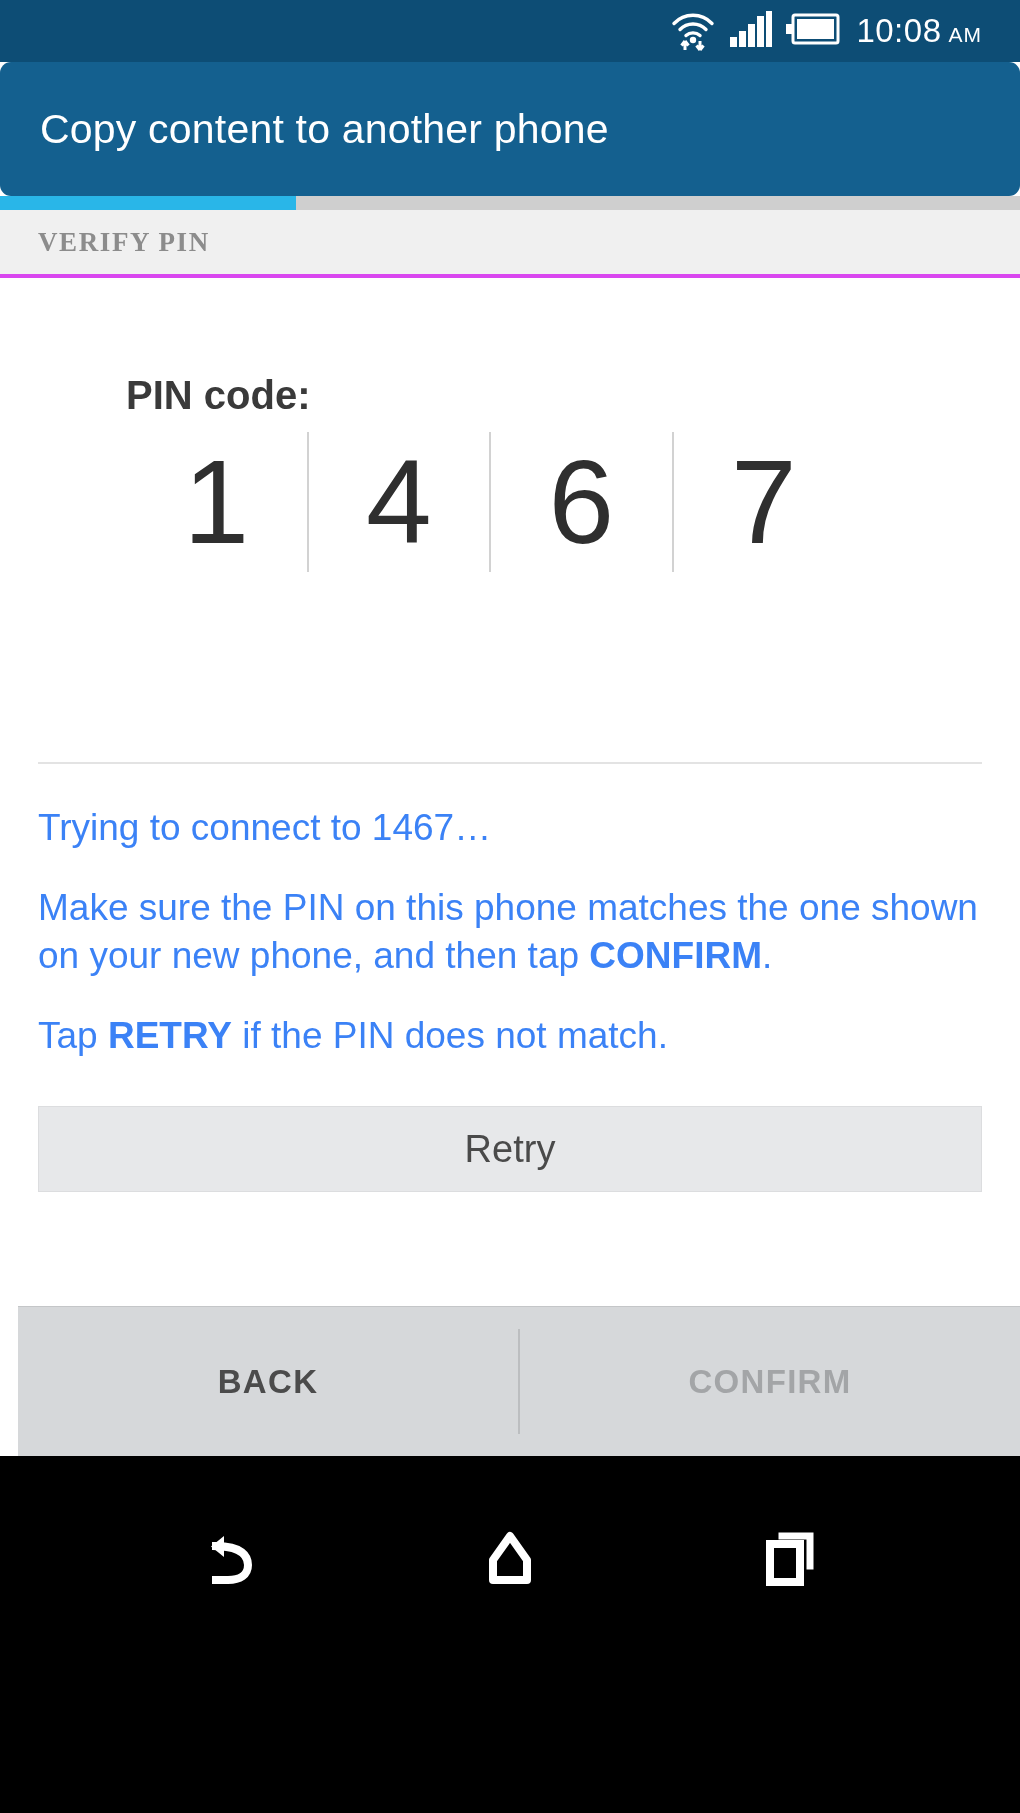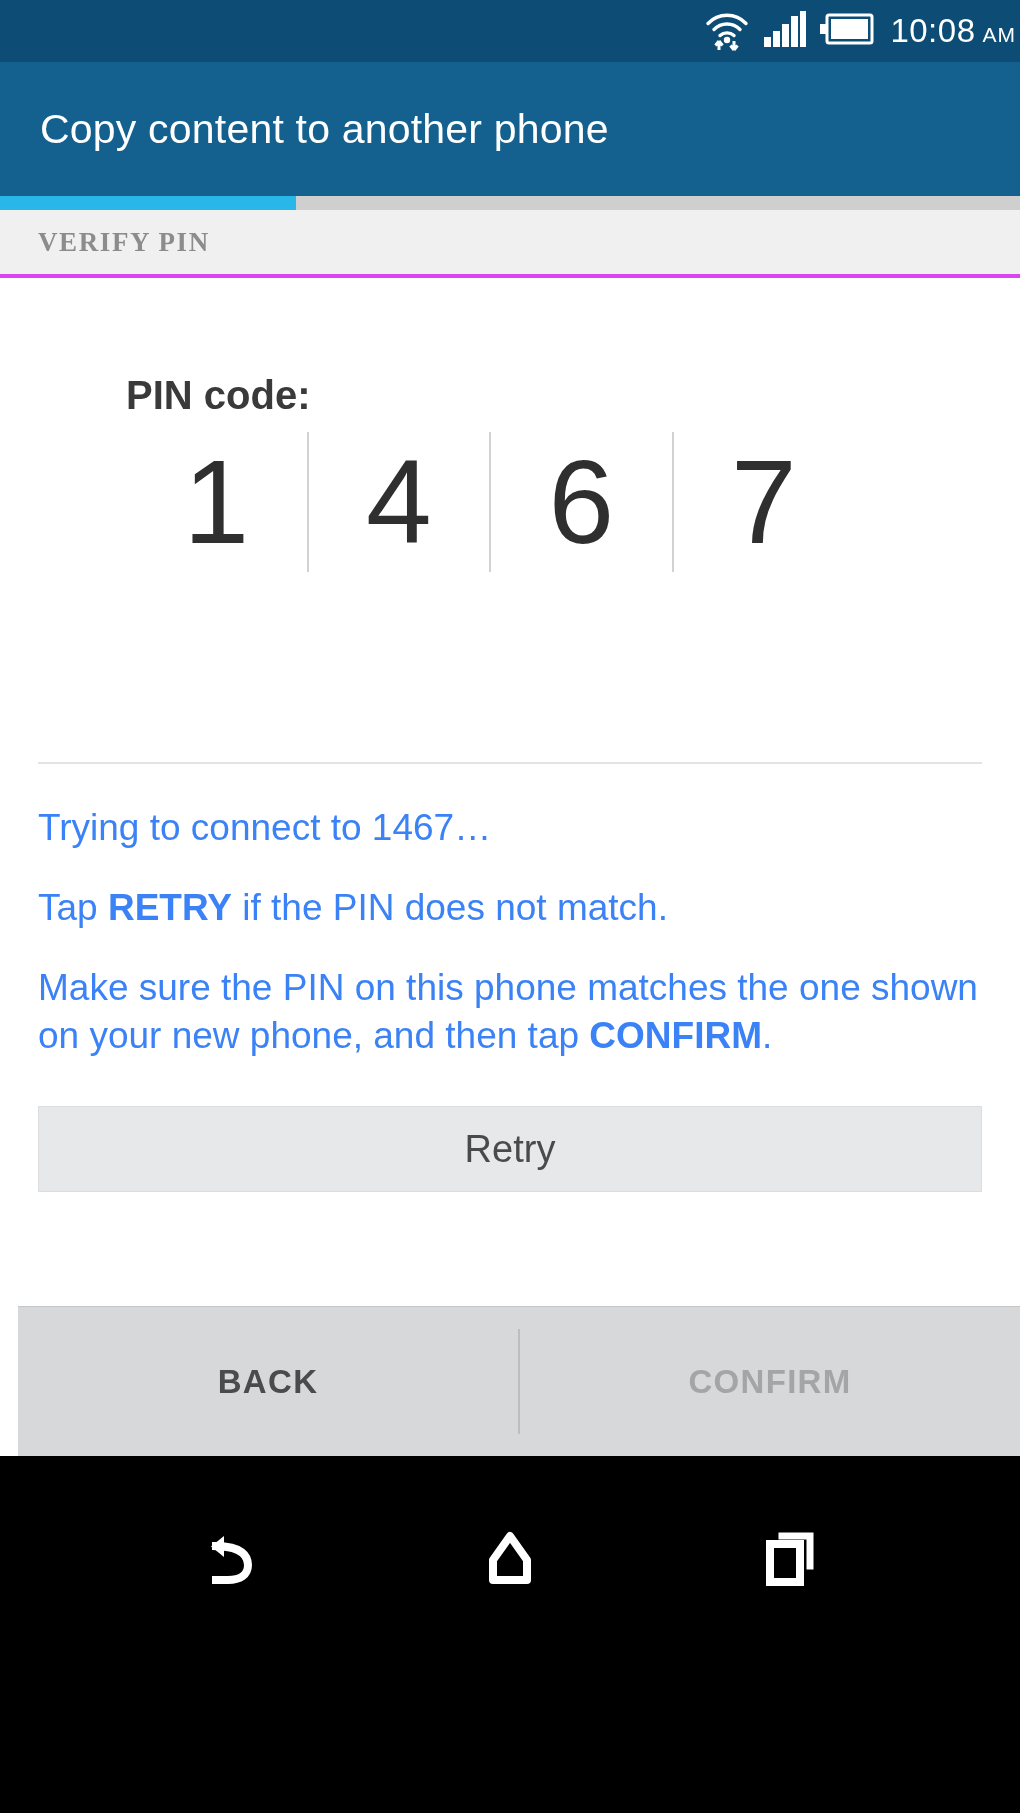--- a/index.html
+++ b/index.html
@@ -7,33 +7,33 @@
     width:1020px;height:1813px;
     background:#ffffff;
     font-family:"Liberation Sans","DejaVu Sans",sans-serif;
     overflow:hidden;
     position:relative;
   }
   
   .statusbar{
     height:62px;background:#0d4d75;
     display:flex;align-items:center;justify-content:flex-end;
-    padding-right:4px;box-sizing:border-box;
+    padding-right:38px;box-sizing:border-box;
   }
   .sb-icons{display:flex;align-items:center;gap:14px;}
   .sb-time{
     color:#ffffff;font-size:33px;letter-spacing:.5px;
     margin-left:16px;display:flex;align-items:baseline;gap:7px;
   }
   .sb-time .ampm{font-size:21px;letter-spacing:1px;}
   
   .actionbar{
     height:134px;background:#14608f;
     display:flex;align-items:center;
-    padding-left:40px;box-sizing:border-box;
+    padding-left:40px;box-sizing:border-box;border-radius:11px;
   }
   .actionbar .title{
     color:#ffffff;font-size:41px;font-weight:400;letter-spacing:.2px;
   }
   
   .progress{height:14px;background:#cfcfcf;position:relative;}
   .progress .fill{
     position:absolute;left:0;top:0;bottom:0;width:28.7%;
     background:#29b6e8;
   }
@@ -174,23 +174,23 @@
     <div class="pin-cell">1</div>
     <div class="pin-cell">4</div>
     <div class="pin-cell">6</div>
     <div class="pin-cell">7</div>
   </div>
 
   <div class="divider"></div>
 
   <p class="para first">Trying to connect to 1467…</p>
 
+  <p class="para"><span>Make sure the PIN on this phone matches the one shown on your new phone, and then tap </span><b>CONFIRM</b><span>.</span></p>
+
   <p class="para"><span>Tap </span><b>RETRY</b><span> if the PIN does not match.</span></p>
-
-  <p class="para"><span>Make sure the PIN on this phone matches the one shown on your new phone, and then tap </span><b>CONFIRM</b><span>.</span></p>
 
   <div class="retry-btn">Retry</div>
 
 </div>
 
 <div class="bottombar">
   <div class="btn enabled">BACK</div>
   <div class="vsep"></div>
   <div class="btn disabled">CONFIRM</div>
 </div>

